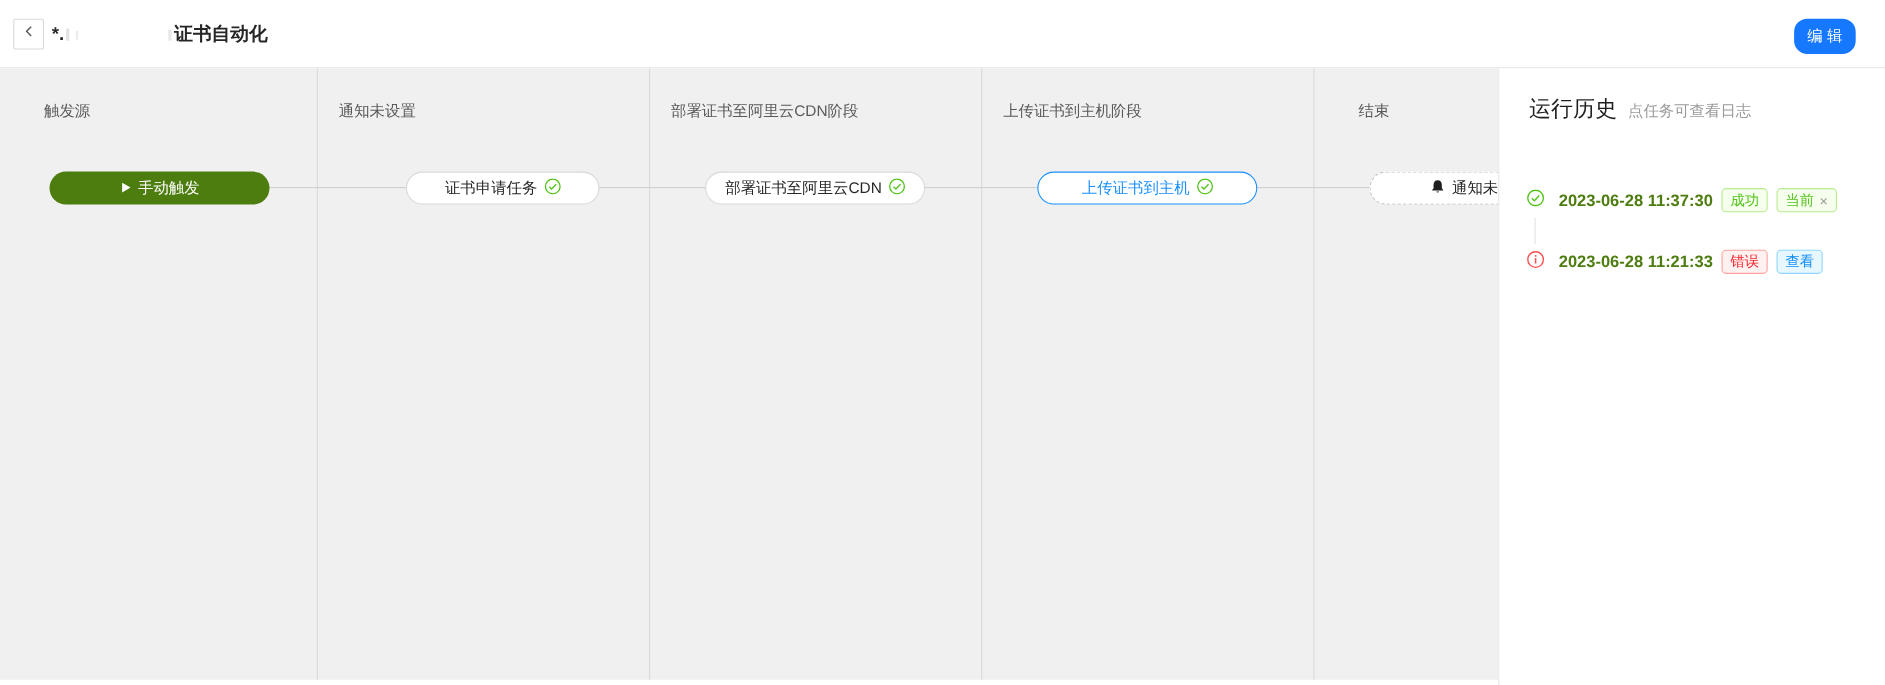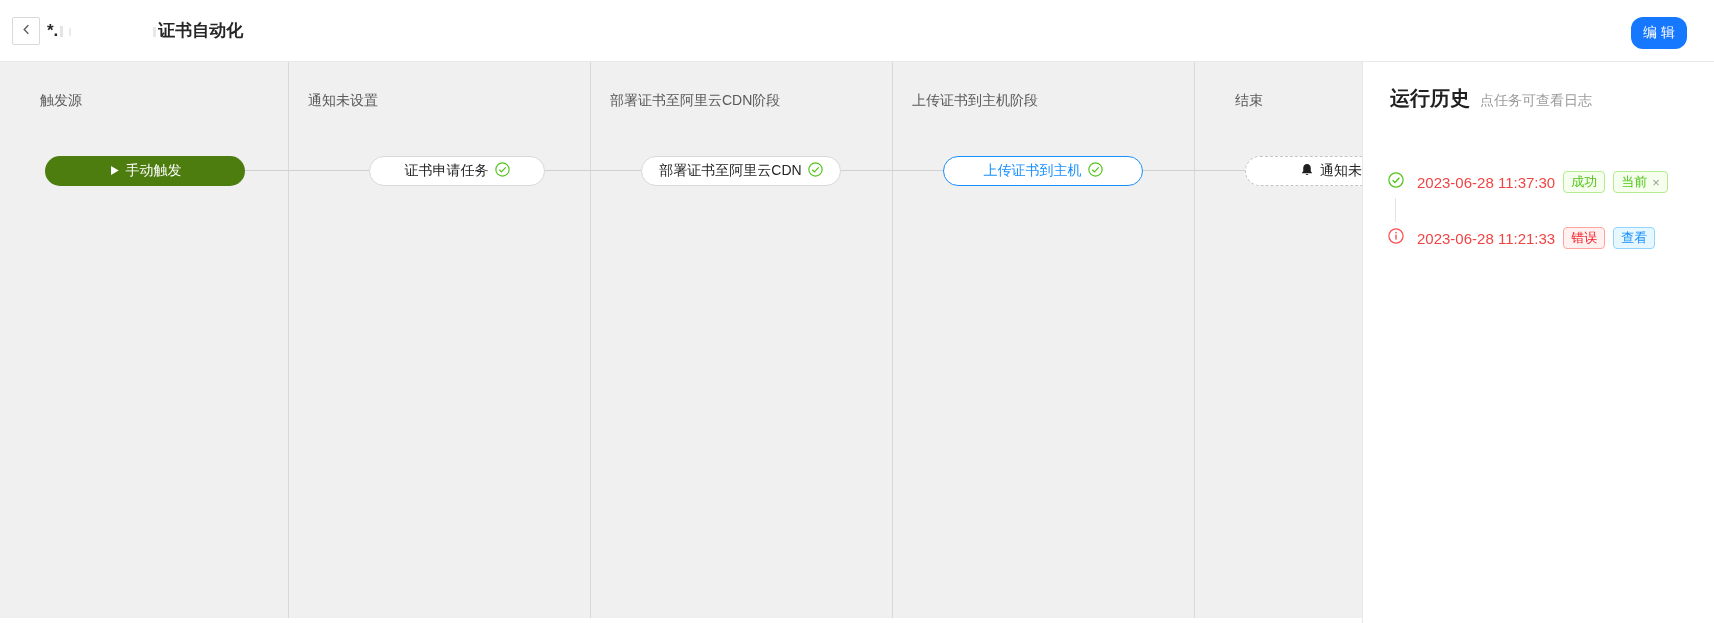--- a/index.html
+++ b/index.html
@@ -28,25 +28,25 @@
   .node-default { background:#fff; border:1px solid #d9d9d9; color:#262626; }
   .n2 { left:369px; width:176px; }
   .n3 { left:641px; width:200px; }
   .node-active { left:943px; width:200px; background:#fff; border:1px solid #1890ff; color:#1890ff; }
   .node-dashed { left:1245px; width:200px; background:#fff; border:1px dashed #c4c4c4; color:#262626; }
   .node svg { flex:0 0 auto; }
 
   
   .panel { position:absolute; left:1362px; top:62px; width:352px; height:561px; background:#fff; border-left:1px solid #e8e8e8; z-index:4; }
   .panel-header { position:absolute; left:27px; top:23px; display:flex; align-items:baseline; gap:10px; white-space:nowrap; }
-  .panel-title { font-size:20px; font-weight:700; color:#1f1f1f; }
+  .panel-title { font-size:20px; font-weight:400; color:#1f1f1f; }
   .panel-sub { font-size:14px; color:#9a9a9a; }
   .run-row { position:absolute; left:25px; height:24px; display:flex; align-items:center; gap:8px; white-space:nowrap; cursor:pointer; }
   .r1 { top:108px; } .r2 { top:164px; }
-  .run-time { font-size:15px; color:#ef4444; margin-left:5px; }
+  .run-time { font-size:15px; color:#4d7c0f; margin-left:5px;font-weight:bold; }
   .tl-connector { position:absolute; left:32px; top:136px; width:1px; height:24px; background:#e2e2e2; }
   .tag { height:22px; padding:0 7px; border-radius:4px; font-size:13px; display:inline-flex; align-items:center; }
   .tag-green { color:#52c41a; background:#f6ffed; border:1px solid #b7eb8f; }
   .tag-red   { color:#f5222d; background:#fff1f0; border:1px solid #ffa39e; }
   .tag-blue  { color:#1890ff; background:#e6f7ff; border:1px solid #91d5ff; cursor:pointer; }
   .close-x { color:#9b9b9b; margin-left:5px; font-size:13px; cursor:pointer; }
 </style>
 </head>
 <body>
 

